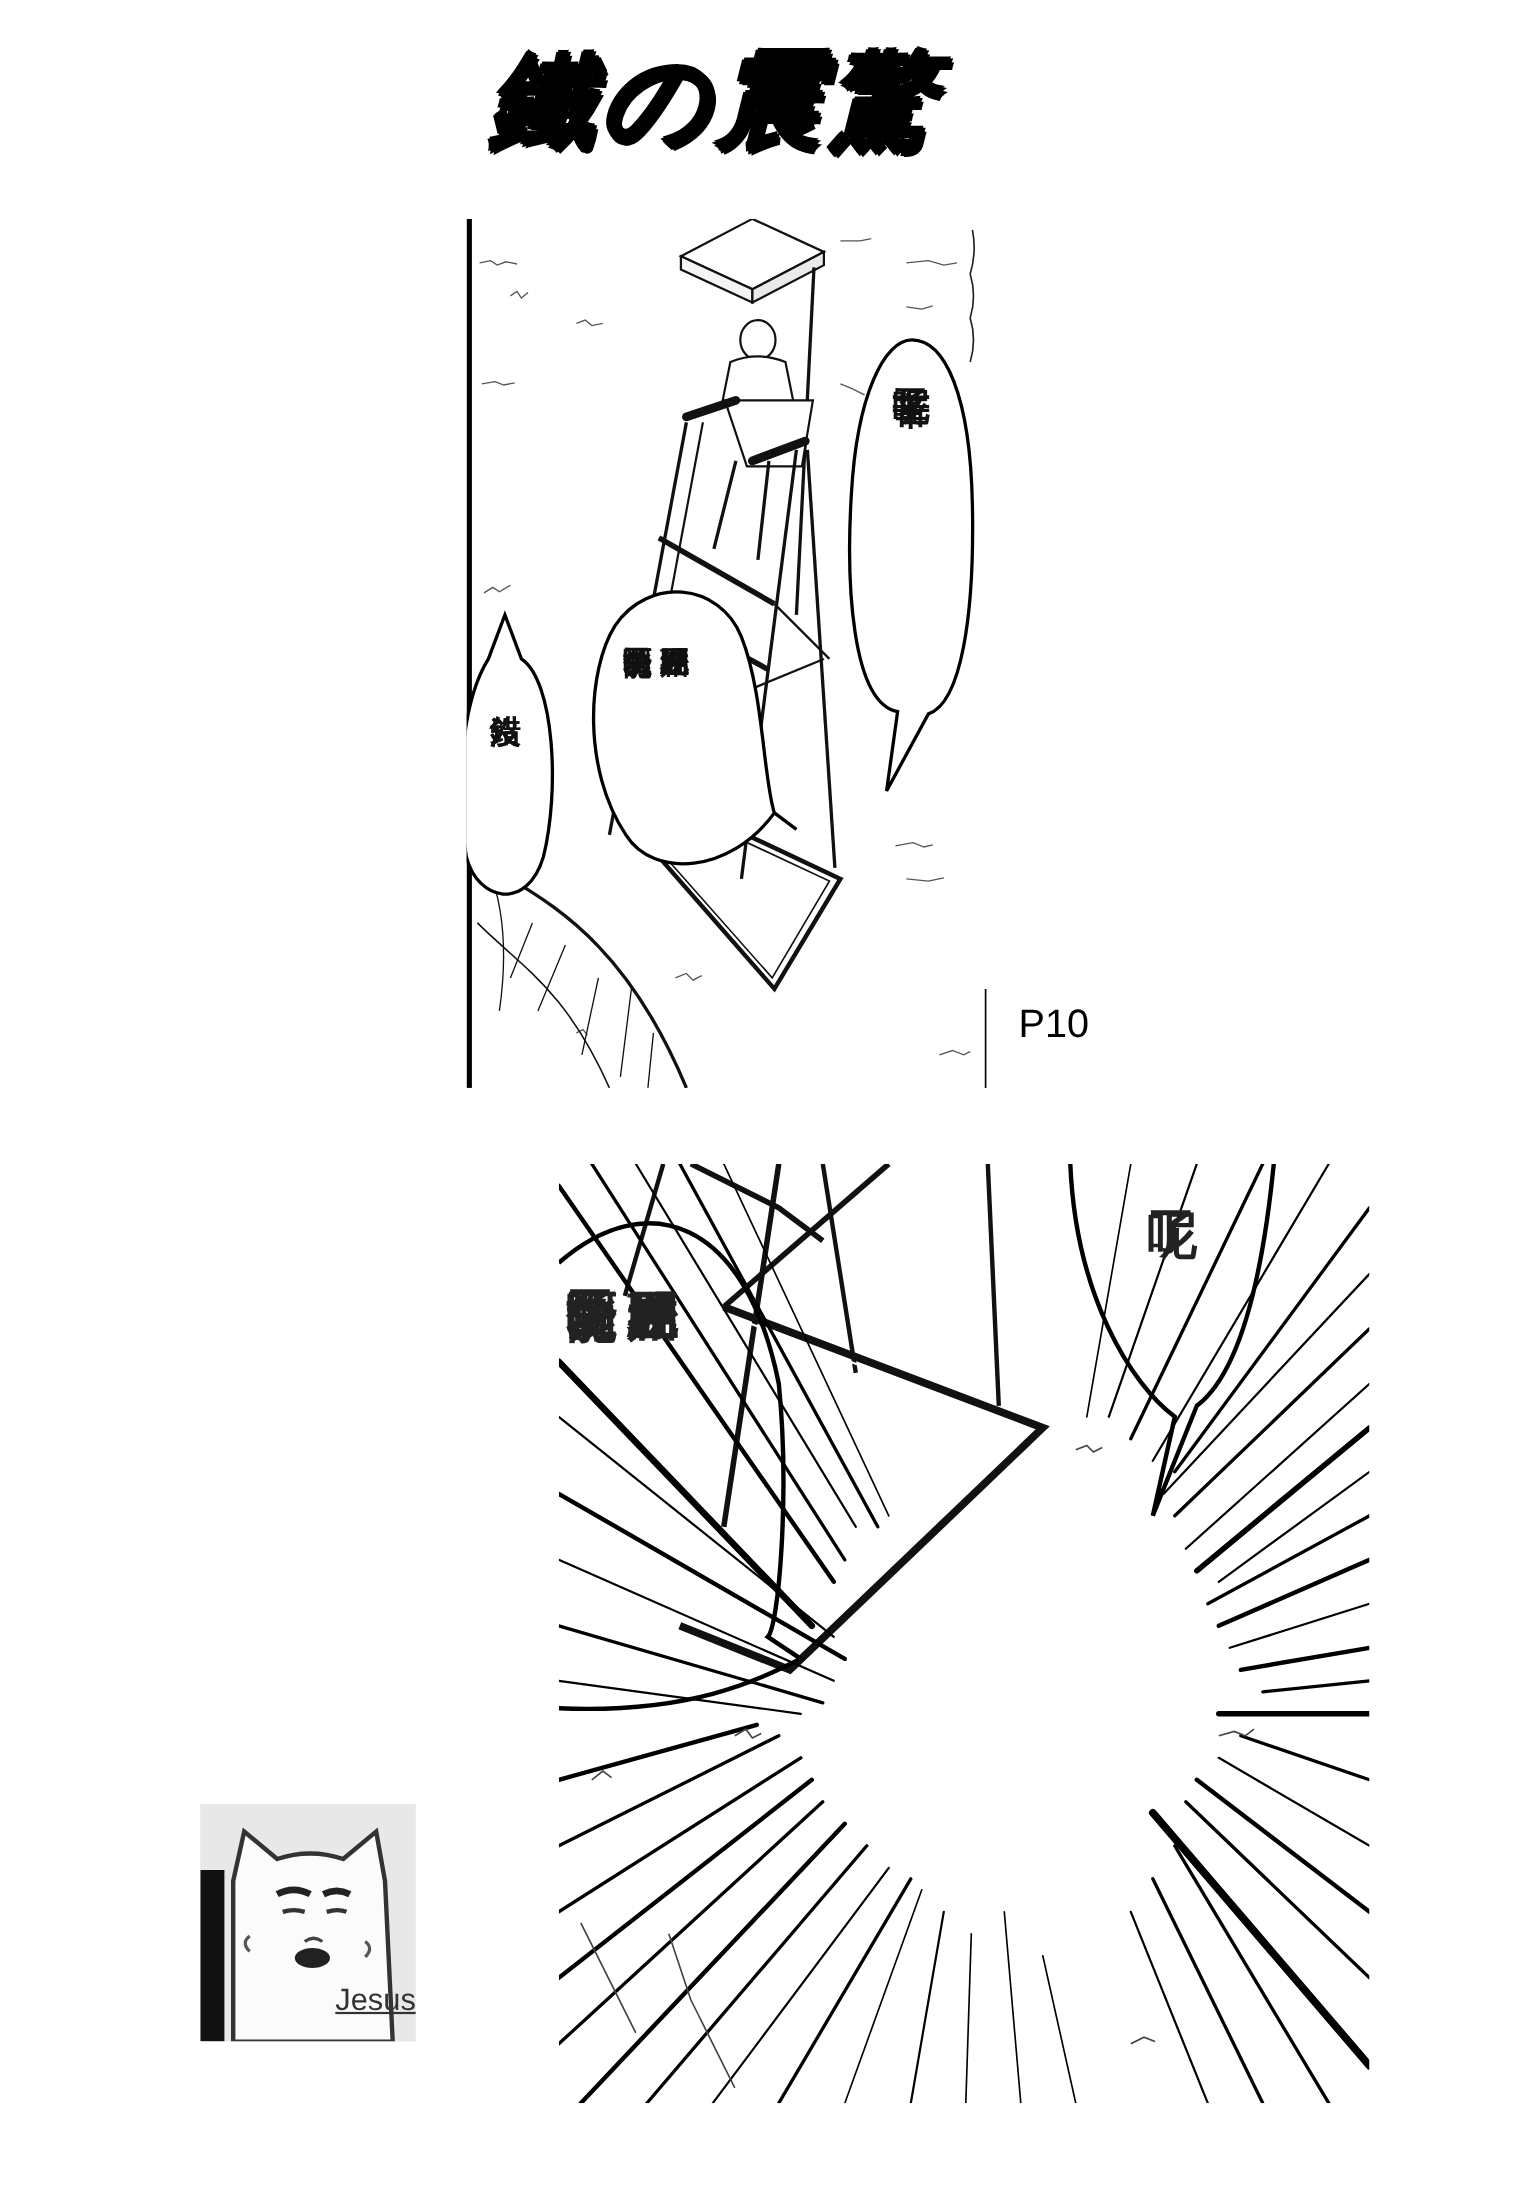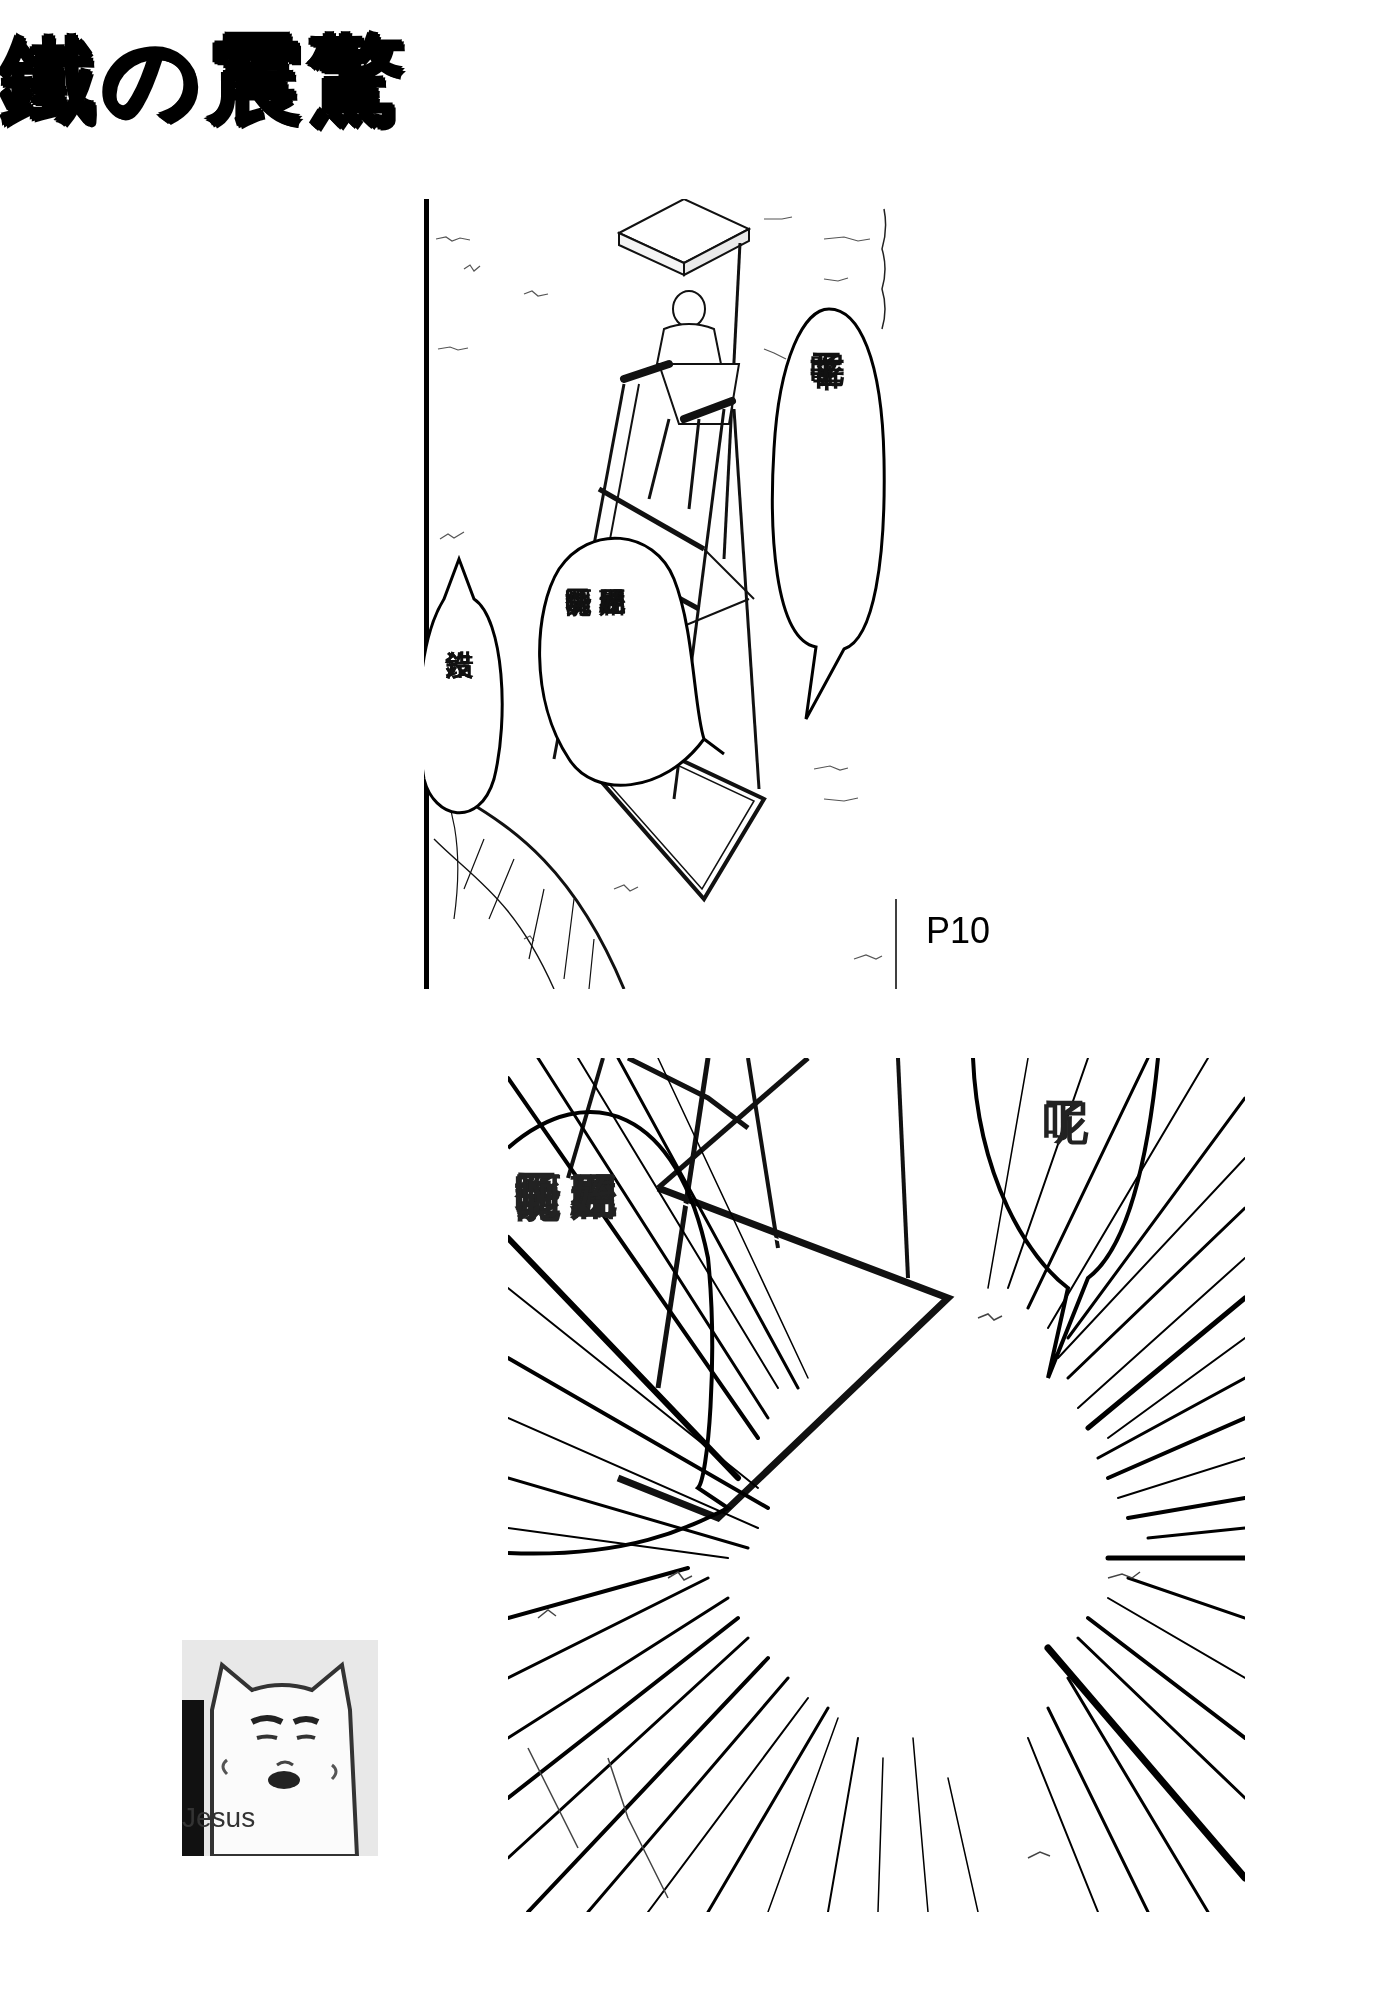--- a/index.html
+++ b/index.html
@@ -1,31 +1,31 @@
 <!DOCTYPE html>
 <html><head>
 <meta charset="utf-8">
 <style>
   html, body { margin:0; padding:0; background:#ffffff; }
   body { width:1400px; height:2009px; position:relative; overflow:hidden;
          font-family:"DejaVu Sans", sans-serif; color:#000; }
   .abs { position:absolute; }
-  .title { left:0; width:1300px; top:24px; 
+  .title { left:0; width:1300px; top:36px; text-align:center;
            font-family:"DejaVu Sans", sans-serif; font-weight:900; font-size:96px;
            letter-spacing:6px; color:#000; line-height:110px;
-           text-shadow: 2px 0 #000, -2px 0 #000, 0 2px #000, 0 -2px #000, 3px 3px #000; }
+           text-shadow: 2px 0 #000, -2px 0 #000, 0 2px #000, 0 -2px #000, 3px 3px #000; font-style: italic; }
   .panel { overflow:hidden; background:#fff; }
   .panel svg { position:absolute; left:0; top:0; }
   .vtext { position:absolute; writing-mode:vertical-rl; text-orientation:upright;
            font-family:"DejaVu Sans", sans-serif; font-weight:bold; color:#111;
            white-space:nowrap; }
   .page-num { font-family:"Liberation Sans", sans-serif; font-size:36px; color:#000;margin-left:20px; }
   .meme { background:#eee; overflow:hidden; }
-  .meme-caption { position:absolute; left:0; width:100%; bottom:22px; text-align:left;
-                  font-family:"Liberation Sans", sans-serif; font-size:28px; color:#333; }
+  .meme-caption { position:absolute; left:0; width:100%; bottom:22px; text-align:right;
+                  font-family:"Liberation Sans", sans-serif; font-size:28px; color:#333;text-decoration:underline; }
 </style>
 </head>
 <body>
 
 <div class="abs title">鐵の震驚</div>
 
 <div class="abs panel" style="left:424px; top:199px; width:474px; height:790px;">
   <svg width="474" height="790" viewBox="0 0 474 790">
 
     <rect x="0" y="0" width="5" height="790" fill="#000"></rect>

